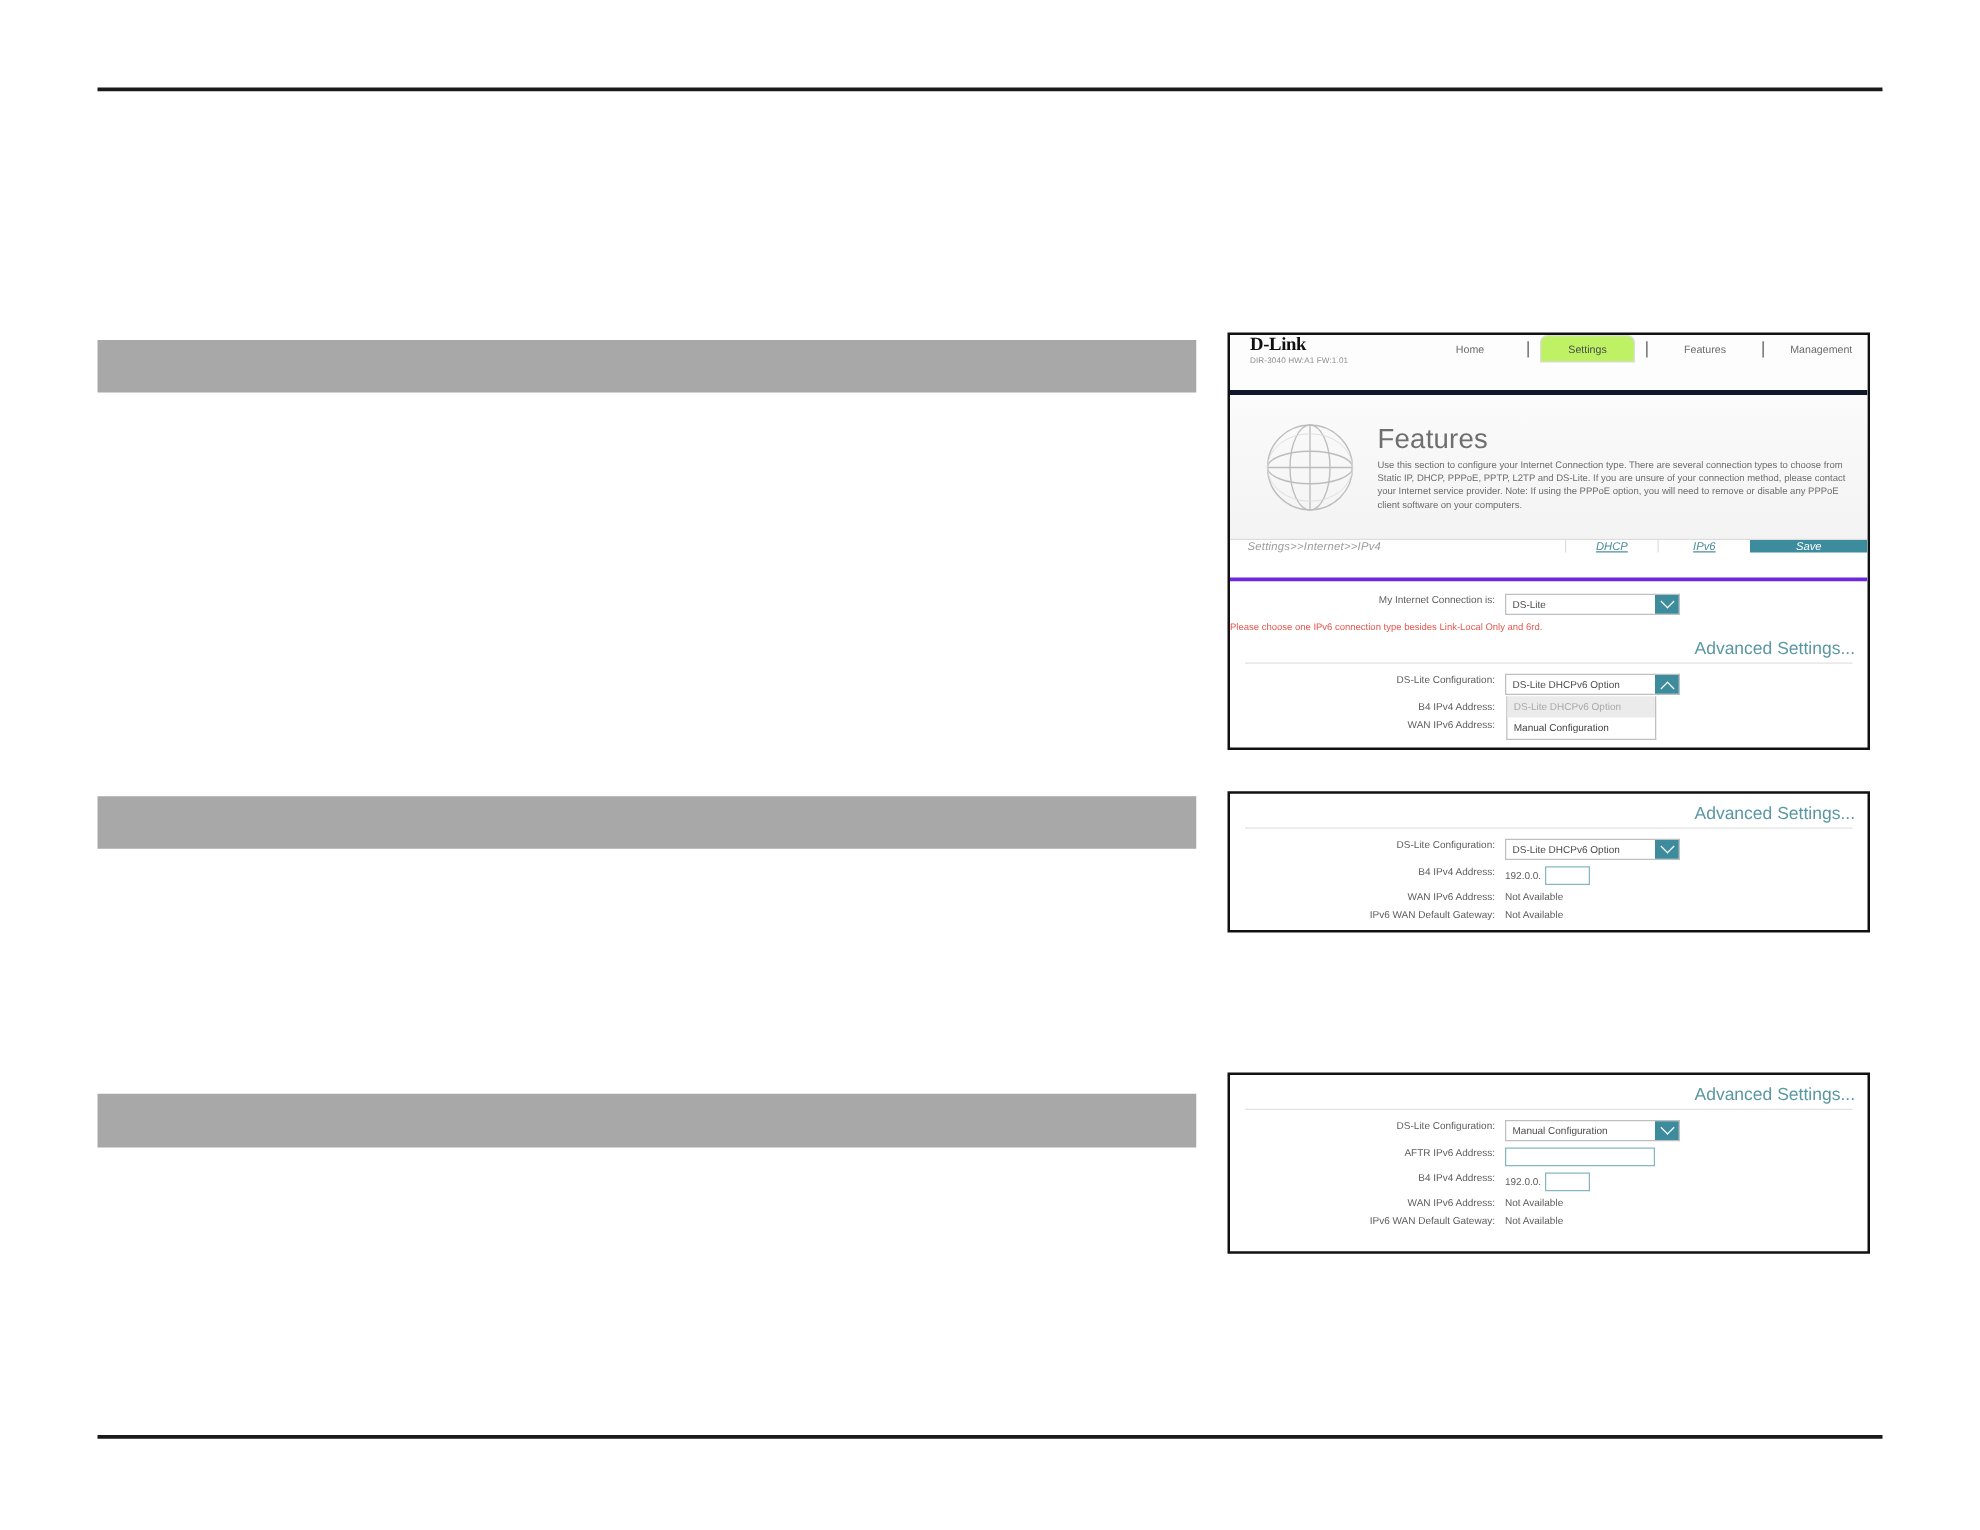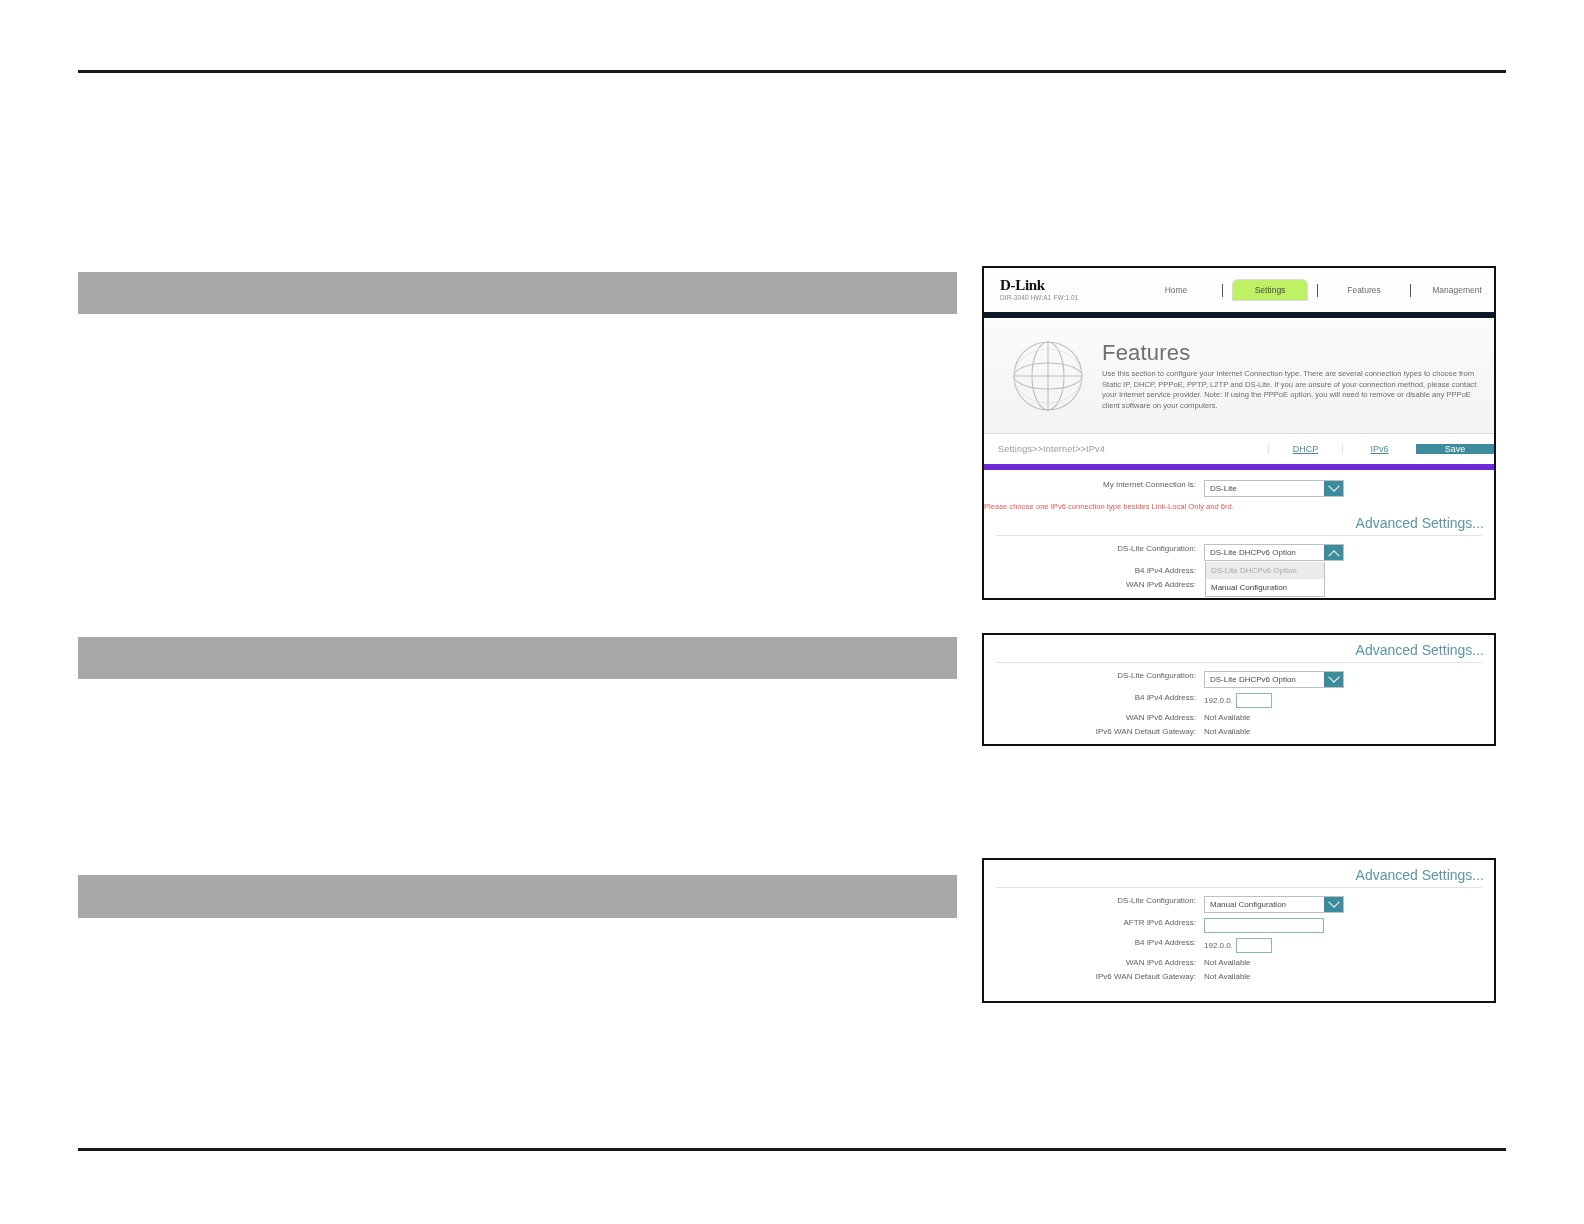--- a/index.html
+++ b/index.html
@@ -45,23 +45,23 @@
     overflow: hidden;
   }
   #panel-1 { left: 982px; top: 266px; width: 514px; height: 334px; }
   #panel-2 { left: 982px; top: 633px; width: 514px; height: 113px; }
   #panel-3 { left: 982px; top: 858px; width: 514px; height: 145px; }
 
   
   .router-header {
     height: 44px;
     background: #fdfdfd;
-    border-bottom: 6px solid #0f172a;
-    display: flex;
-    align-items: center;
+    border-bottom: 4px solid #0f172a;
+    display: flex;
+    align-items: flex-start;
     position: relative;
   }
   .brand {
     padding-left: 16px;
     width: 190px;
   }
   .brand-name {
     font-family: "Liberation Serif", serif;
     font-weight: bold;
     font-size: 15px;
@@ -132,23 +132,24 @@
   .hero-desc {
     font-size: 7.6px;
     color: #6d6d6d;
     line-height: 10.5px;
   }
 
   
   .actionbar {
     height: 30px;
     display: flex;
-    align-items: center;
-    border-bottom: 6px solid #6d28d9;
-    background: #ffffff;
+    align-items: flex-start;
+    border-bottom: 3px solid #6d28d9;
+    background: #ffffff;
+    font-style: italic;
   }
   .breadcrumb {
     flex: 1;
     display: flex;
     align-items: center;
     padding-left: 14px;
     font-size: 9px;
     color: #9b9b9b;
     letter-spacing: 0.2px;
   }
@@ -160,21 +161,21 @@
     font-size: 9px;
     border-left: 1px solid #e0e0e0;
     color: #4c8d9c;
     text-decoration: underline;
   }
   .act-btn.save {
     background: #3c8c9d;
     color: #ffffff;
     text-decoration: none;
     border-left: none;
-    width: 78px;
+    width: 94px;
   }
 
   
   .form-body {
     padding: 10px 0 0 0;
     position: relative;
   }
   .frow {
     display: flex;
     align-items: flex-start;

